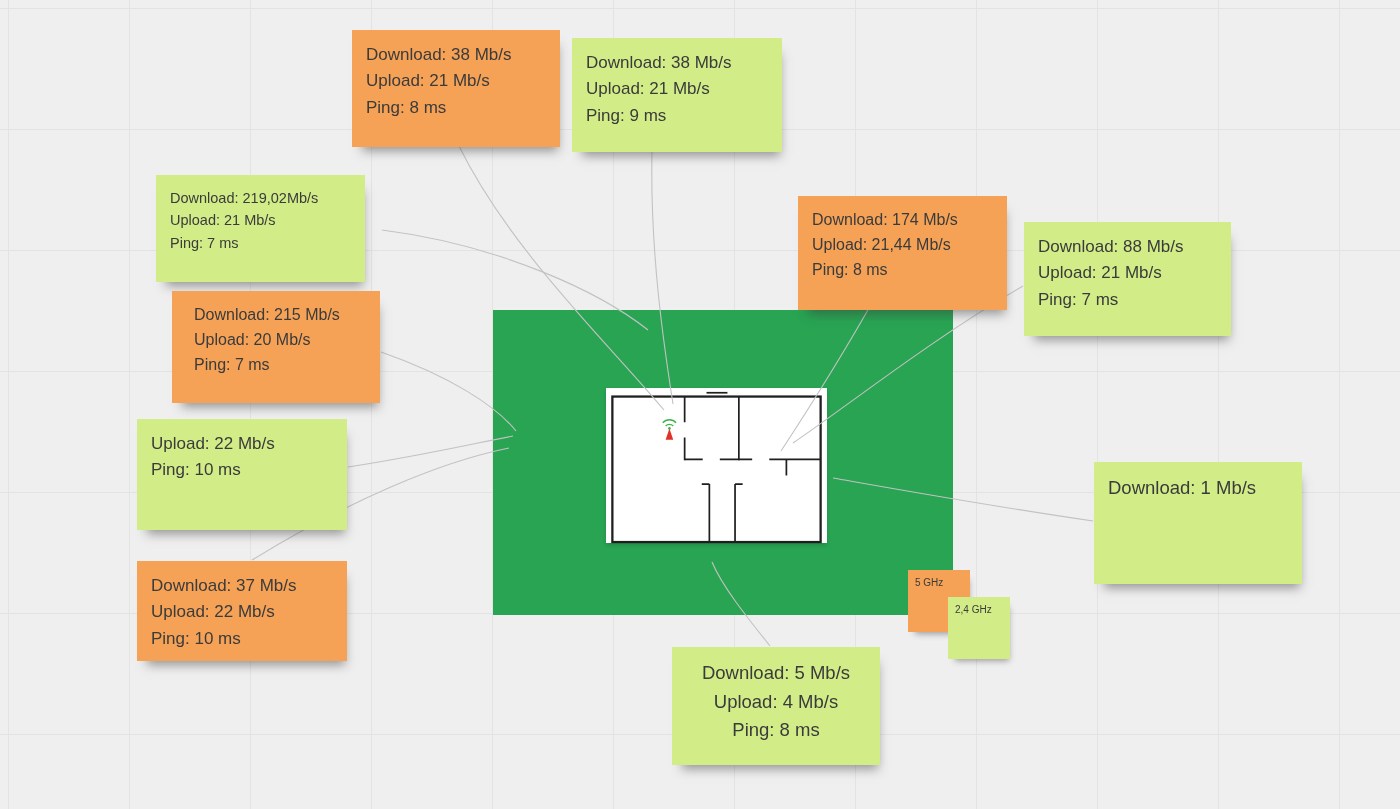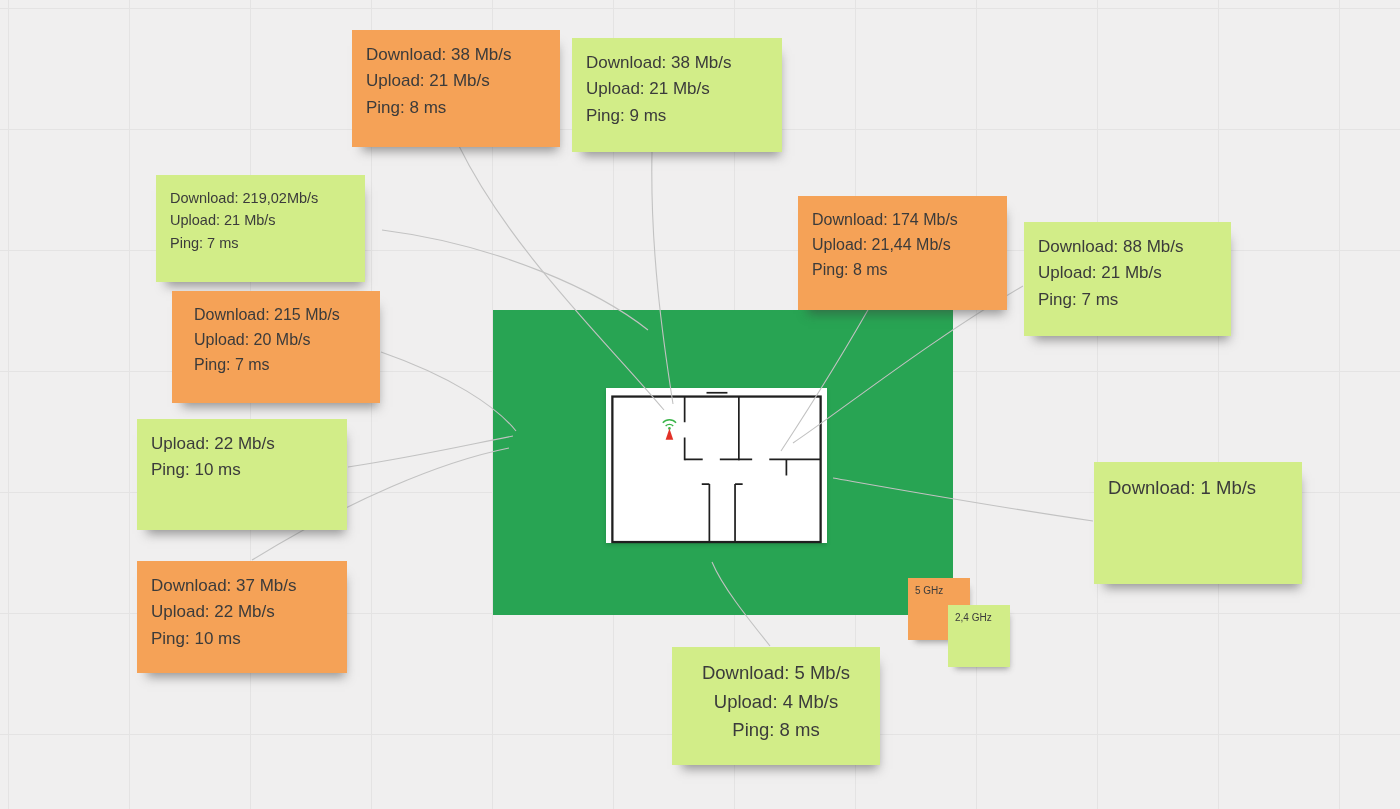--- a/index.html
+++ b/index.html
@@ -49,21 +49,20 @@
     white-space: nowrap;
     overflow: hidden;
   }
   .note.orange { background: var(--sticky-orange, #f5a257); }
   .note.green  { background: var(--sticky-green, #d2ed88); }
   .note.small-band {
     padding: 6px 7px;
     font-size: 10px;
     line-height: 1.3;
     box-shadow: 3px 6px 6px -4px rgba(60,60,60,0.45);
-    margin-top: 8px;
   }
 </style>
 </head>
 <body>
 
 <div class="board">
   <div class="floorplan">
     <svg viewBox="0 -8 221 163">
 
       <rect class="wall-outer" x="1" y="1" width="219" height="153"></rect>
@@ -122,21 +121,21 @@
   <div>Download: 215 Mb/s</div>
   <div>Upload: 20 Mb/s</div>
   <div>Ping: 7 ms</div>
 </div>
 
 <div class="note green" style="left:137px;top:419px;width:210px;height:111px;">
   <div>Upload: 22 Mb/s</div>
   <div>Ping: 10 ms</div>
 </div>
 
-<div class="note orange" style="left:137px;top:561px;width:210px;height:112px;">
+<div class="note orange" style="left:137px;top:561px;width:210px;height:100px;">
   <div>Download: 37 Mb/s</div>
   <div>Upload: 22 Mb/s</div>
   <div>Ping: 10 ms</div>
 </div>
 
 <div class="note orange" style="left:798px;top:196px;width:209px;height:114px;font-size:16px;">
   <div>Download: 174 Mb/s</div>
   <div>Upload: 21,44 Mb/s</div>
   <div>Ping: 8 ms</div>
 </div>

